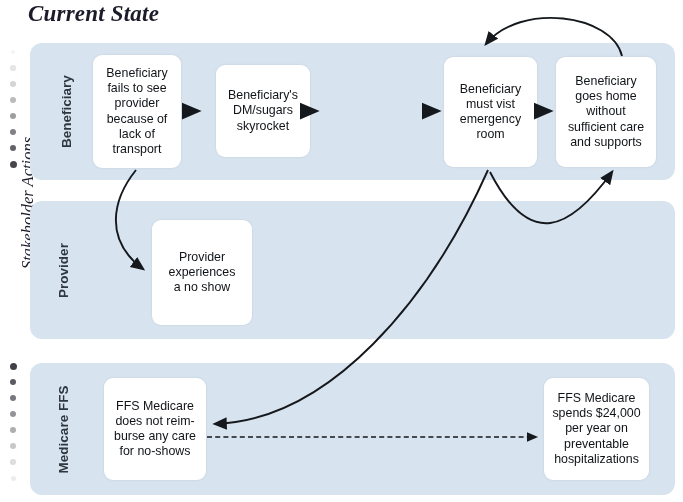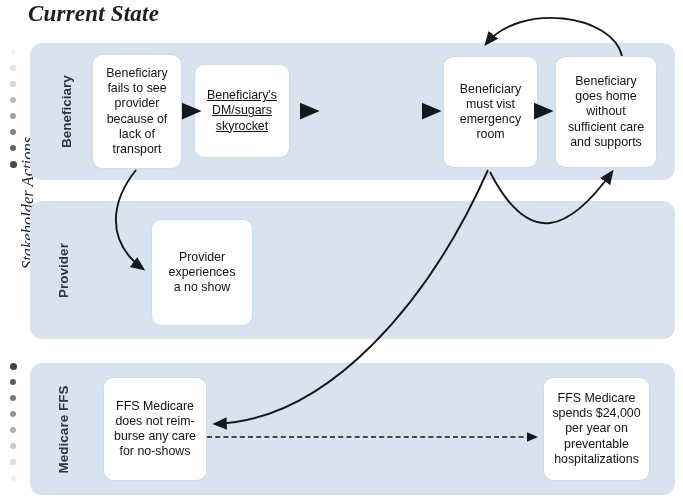--- a/index.html
+++ b/index.html
@@ -128,21 +128,21 @@
 
   <div class="lane" style="left:30px; top:43px; width:645px; height:137px;"></div>
   <div class="lane-label" style="left:6px; top:104px; width:120px; transform:rotate(-90deg);">Beneficiary</div>
 
   <div class="node" style="left:93px; top:55px; width:88px; height:113px;">Beneficiary
 fails to see
 provider
 because of
 lack of
 transport</div>
-  <div class="node" style="left:195px; top:65px; width:94px; height:92px;text-decoration:underline;">Beneficiary's
+  <div class="node" style="left:216px; top:65px; width:94px; height:92px;">Beneficiary's
 DM/sugars
 skyrocket</div>
   <div class="node" style="left:444px; top:57px; width:93px; height:110px;">Beneficiary
 must vist
 emergency
 room</div>
   <div class="node" style="left:556px; top:57px; width:100px; height:110px;">Beneficiary
 goes home
 without
 sufficient care

